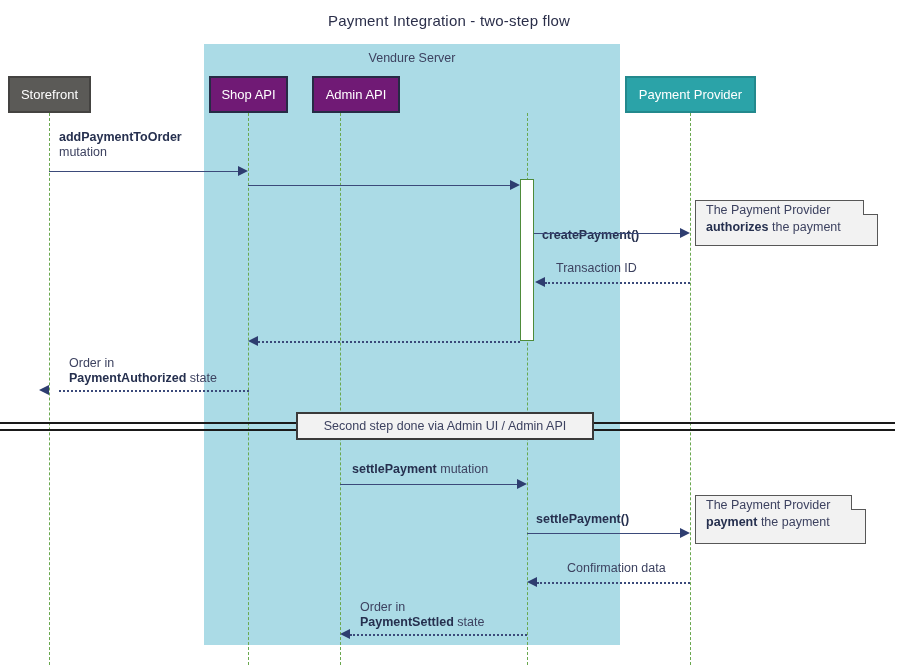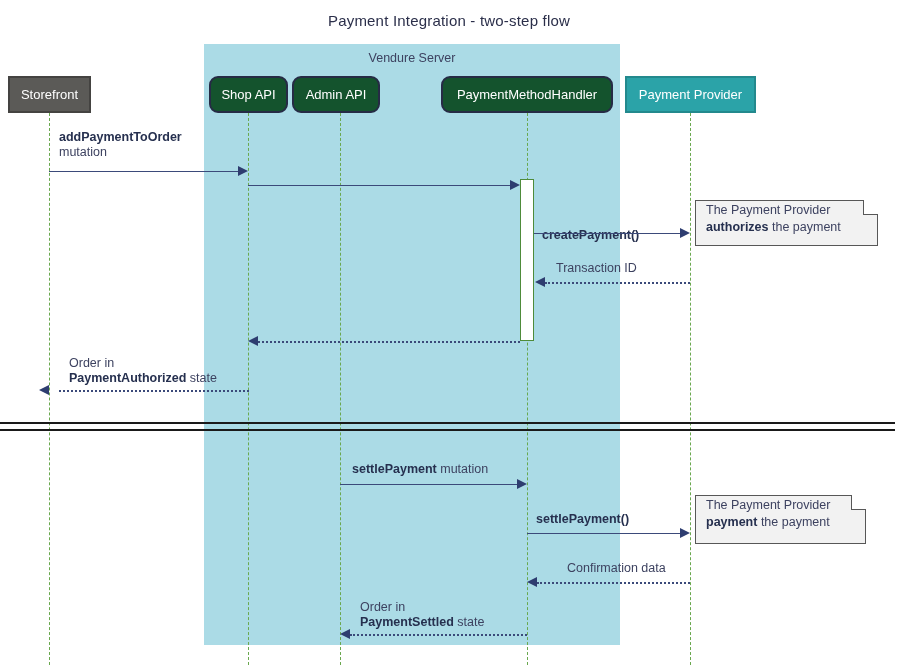--- a/index.html
+++ b/index.html
@@ -22,21 +22,21 @@
     position:absolute;width:0;border-left:1.6px dashed #6aa84f;
   }
 
   .participant{
     position:absolute;box-sizing:border-box;
     display:flex;align-items:center;justify-content:center;
     color:#ffffff;font-size:13px;border:2px solid #f97316;
     white-space:nowrap;
   }
   .p-storefront{background:#5b5a57;border-color:#444341;}
-  .p-api{background:#14532d;border-color:#262b45;border-radius:9px;}
+  .p-api{background:#701a75;border-color:#262b45;}
   .p-provider{background:#2ba3a8;border-color:#23898d;}
 
   .activation{
     position:absolute;background:#ffffff;border:1.4px solid #4e8b3a;box-sizing:border-box;
   }
 
   
   .msg-line{position:absolute;height:0;border-top:1.8px solid #3b4a7a;}
   .msg-line.dotted{border-top:2px dotted #3b4a7a;}
 
@@ -95,27 +95,24 @@
   <div class="lifeline" style="left:690px;top:113px;height:552px;"></div>
 
   <div class="participant p-storefront" style="left:8px;top:76px;width:83px;height:37px;">
     <span>Storefront</span>
   </div>
 
   <div class="participant p-api" style="left:209px;top:76px;width:79px;height:37px;">
     <span>Shop API</span>
   </div>
 
-  <div class="participant p-api" style="left:292px;top:76px;width:88px;height:37px;">
+  <div class="participant p-api" style="left:312px;top:76px;width:88px;height:37px;">
     <span>Admin API</span>
   </div>
 
-  <div class="participant p-api" style="left:441px;top:76px;width:172px;height:37px;">
-    <span>PaymentMethodHandler</span>
-  </div>
 
   <div class="participant p-provider" style="left:625px;top:76px;width:131px;height:37px;">
     <span>Payment Provider</span>
   </div>
 
   <div class="activation" style="left:520px;top:179px;width:14px;height:162px;"></div>
 
   <div class="msg-label" style="left:59px;top:130px;">
     <b>addPaymentToOrder</b><br>
     <span>mutation</span>
@@ -149,20 +146,23 @@
 
   <div class="msg-label" style="left:69px;top:356px;">
     <span>Order in</span><br>
     <b>PaymentAuthorized</b><span> state</span>
   </div>
   <div class="msg-line dotted" style="left:59px;top:390px;width:190px;"></div>
   <div class="arrow-l" style="left:39px;top:385px;"></div>
 
   <div class="divider-line" style="top:422px;"></div>
   <div class="divider-line" style="top:429px;"></div>
+  <div class="divider-box" style="left:296px;top:412px;width:298px;height:28px;">
+    <span>Second step done via Admin UI / Admin API</span>
+  </div>
 
   <div class="msg-label" style="left:352px;top:462px;">
     <b>settlePayment</b><span> mutation</span>
   </div>
   <div class="msg-line" style="left:340px;top:484px;width:177px;"></div>
   <div class="arrow-r" style="left:517px;top:479px;"></div>
 
   <div class="msg-label" style="left:536px;top:512px;">
     <b>settlePayment()</b>
   </div>

